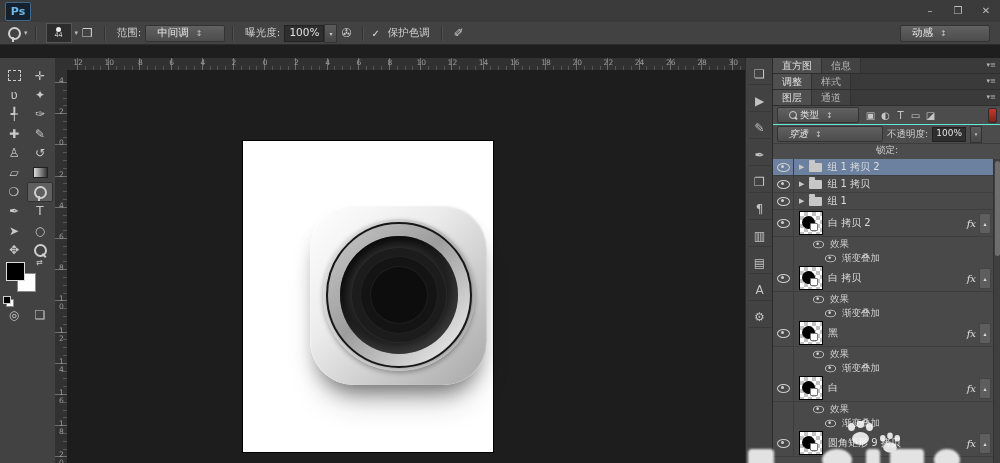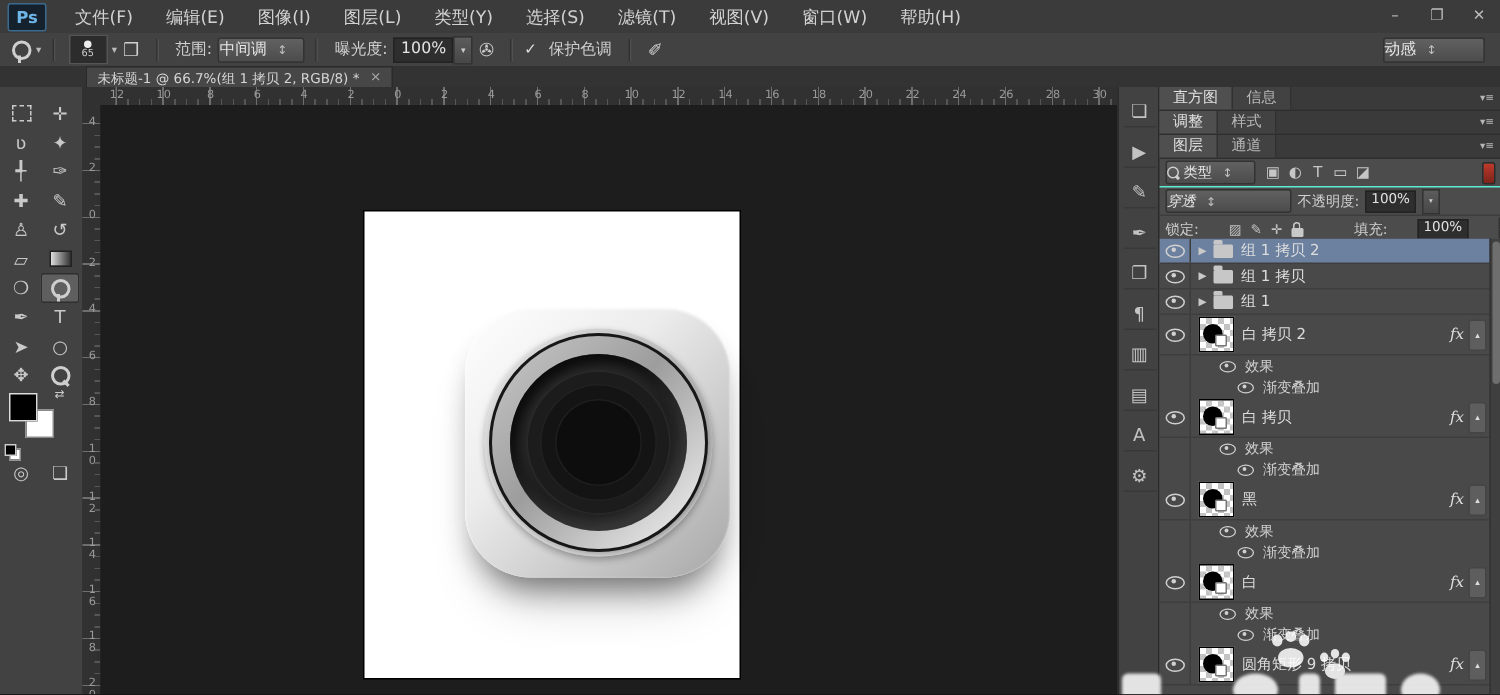--- a/index.html
+++ b/index.html
@@ -23,21 +23,21 @@
   .obar-label{color:#cfcfcf;margin:0 4px;}
   .loupe{display:inline-block;width:9px;height:9px;border:2px solid #cfcfcf;border-radius:50%;position:relative;}
   .loupe::after{content:"";position:absolute;left:2px;top:8px;width:2px;height:5px;background:#cfcfcf;}
   .loupe.diag::after{transform:rotate(-45deg);left:7px;top:7px;}
   .mini-arrow{font-size:7px;color:#bbb;margin-left:3px;}
   .brush-box{width:24px;height:18px;background:#2c2c2c;border:1px solid #555;display:flex;
              flex-direction:column;align-items:center;justify-content:center;margin-left:2px;}
   .brush-dot{width:5px;height:5px;border-radius:50%;background:#eee;}
   .brush-size{font-size:6.5px;color:#ccc;line-height:7px;}
   .dd{height:15px;background:linear-gradient(#616161,#4c4c4c);border:1px solid #333;border-radius:2px;
-      display:flex;align-items:center;padding:0 0;color:#e5e5e5;}
+      display:flex;align-items:center;padding:0 11px;color:#e5e5e5;}
   .dd-arr{font-size:8px;color:#c3c3c3;margin-left:7px;}
   .field{height:15px;background:#2e2e2e;border:1px solid #222;display:flex;align-items:flex-start;
          color:#e3e3e3;padding:0 4px;}
   .fbtn{width:11px;height:17px;background:linear-gradient(#5c5c5c,#474747);border:1px solid #333;
         font-size:6px;color:#ccc;display:flex;align-items:center;justify-content:center;}
   .obar-icon{font-size:12px;color:#cfcfcf;margin:0 4px;}
   .check{font-size:10px;color:#e0e0e0;margin-right:4px;}
   #workspace-dd{margin-left:auto;margin-right:10px;width:66px;}
   
   #tabbar{position:absolute;left:0;top:44px;width:1000px;height:14px;background:#333333;}
@@ -117,21 +117,21 @@
   .loupe-mini{display:inline-block;width:6px;height:6px;border:1.5px solid #cfcfcf;border-radius:50%;position:relative;margin-right:3px;}
   .loupe-mini::after{content:"";position:absolute;left:4.5px;top:4.5px;width:1.5px;height:3px;background:#cfcfcf;transform:rotate(-45deg);}
   .ficon{font-size:10px;color:#c6c6c6;width:15px;text-align:center;}
   #filter-toggle{margin-left:auto;width:7px;height:13px;background:linear-gradient(#c0392b,#7c241a);
                  border:1px solid #2c2c2c;border-radius:2px;}
   #blend-row{height:18px;display:flex;align-items:center;padding:0 4px;gap:4px;border-bottom:1px solid #3c3c3c;font-size:9.5px;}
   #blend-dd{width:82px;height:14px;font-size:9.5px;font-style:italic;}
   .drow-label{color:#cfcfcf;font-size:9.5px;white-space:nowrap;}
   .mini-field{height:13px;font-size:9px;padding:0 3px;}
   .mini-fbtn{width:10px;height:15px;font-size:5px;}
-  #lock-row{height:19px;display:flex;align-items:center;padding:0 4px;gap:20px;border-bottom:1px solid #353535;font-size:9.5px;}
+  #lock-row{height:19px;display:flex;align-items:center;padding:0 4px;gap:5px;border-bottom:1px solid #353535;font-size:9.5px;flex-direction:column;}
   .licon{font-size:9px;color:#c0c0c0;}
   .padlock{display:inline-block;width:8px;height:6px;background:#c9c9c9;border-radius:1px;position:relative;margin-top:3px;}
   .padlock::before{content:"";position:absolute;left:1.5px;top:-4px;width:5px;height:4px;border:1.5px solid #c9c9c9;
                    border-bottom:none;border-radius:3px 3px 0 0;box-sizing:border-box;}
   
   #layers-list{position:absolute;left:0;top:101px;right:0;bottom:0;background:#494949;overflow:hidden;}
   .lrow{display:flex;align-items:stretch;border-bottom:1px solid #3e3e3e;box-sizing:border-box;}
   .lrow.group{height:17px;}
   .lrow.thumbrow{height:27px;justify-content:flex-end;}
   .lrow.sub{height:14px;border-bottom:none;}
@@ -169,46 +169,34 @@
   .paw .t1{left:0;} .paw .t2{left:9px;top:-3px;} .paw .t3{left:18px;}
   .wm-blob{position:absolute;background:#fff;filter:blur(1px);border-radius:4px;bottom:-8px;height:22px;}
 </style>
 </head>
 <body>
 
 <div id="app">
 
   <div id="menubar">
     <div id="ps-logo">Ps</div>
-    <div id="menu-items">
-        <div class="menu-item">文件(F)</div>
-        <div class="menu-item">编辑(E)</div>
-        <div class="menu-item">图像(I)</div>
-        <div class="menu-item">图层(L)</div>
-        <div class="menu-item">类型(Y)</div>
-        <div class="menu-item">选择(S)</div>
-        <div class="menu-item">滤镜(T)</div>
-        <div class="menu-item">视图(V)</div>
-        <div class="menu-item">窗口(W)</div>
-        <div class="menu-item">帮助(H)</div>
-      </div>
     <div id="win-controls">
         <div class="win-btn">–</div>
         <div class="win-btn">❐</div>
         <div class="win-btn">✕</div>
       </div>
   </div>
 
   <div id="optionsbar">
     <span style="margin-left:8px" class="loupe"></span>
     <span class="mini-arrow">▾</span>
     <span class="sep"></span>
     <span class="brush-box">
       <span class="brush-dot"></span>
-      <span class="brush-size">65</span>
+      <span class="brush-size">44</span>
     </span>
     <span class="mini-arrow">▾</span>
     <span class="obar-icon">❒</span>
     <span class="sep"></span>
     <span class="obar-label">范围:</span>
     <span class="dd" style="width:56px">
       <span>中间调</span>
       <span class="dd-arr">↕</span>
     </span>
     <span class="sep"></span>
@@ -222,26 +210,20 @@
     <span class="check">✓</span>
     <span class="obar-label">保护色调</span>
     <span class="sep"></span>
     <span class="obar-icon">✐</span>
     <span class="dd" id="workspace-dd">
       <span>动感</span>
       <span class="dd-arr">↕</span>
     </span>
   </div>
 
-  <div id="tabbar">
-    <div id="doc-tab">
-      <span>未标题-1 @ 66.7%(组 1 拷贝 2, RGB/8) *</span>
-      <span class="close">×</span>
-    </div>
-  </div>
 
   <div id="toolbar">
     <div id="tools">
         <div class="tool">
           <span class="shape-marquee"></span>
         </div>
         <div class="tool">
           <span class="tool-glyph">✛</span>
         </div>
         <div class="tool">

